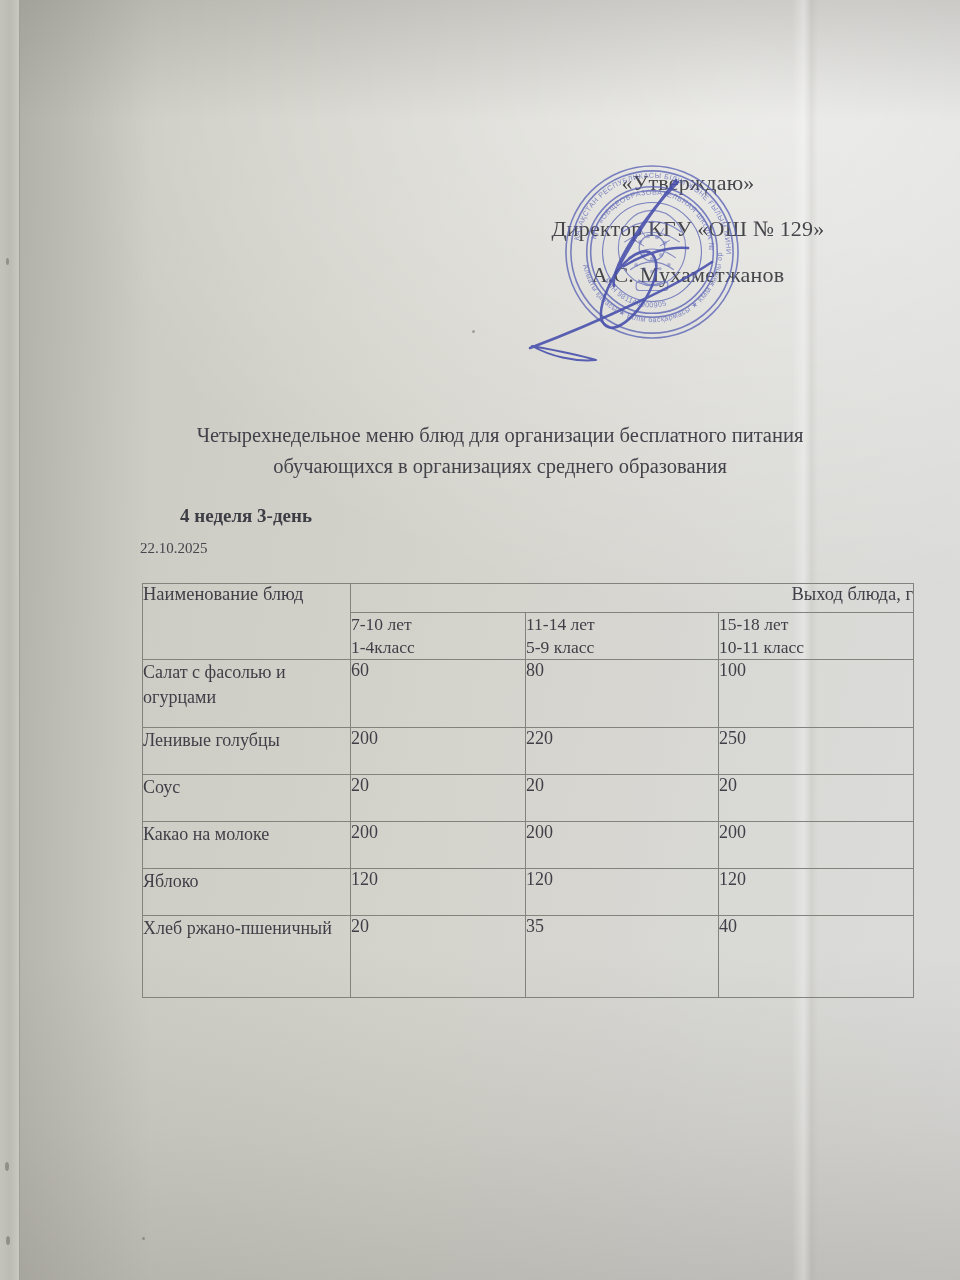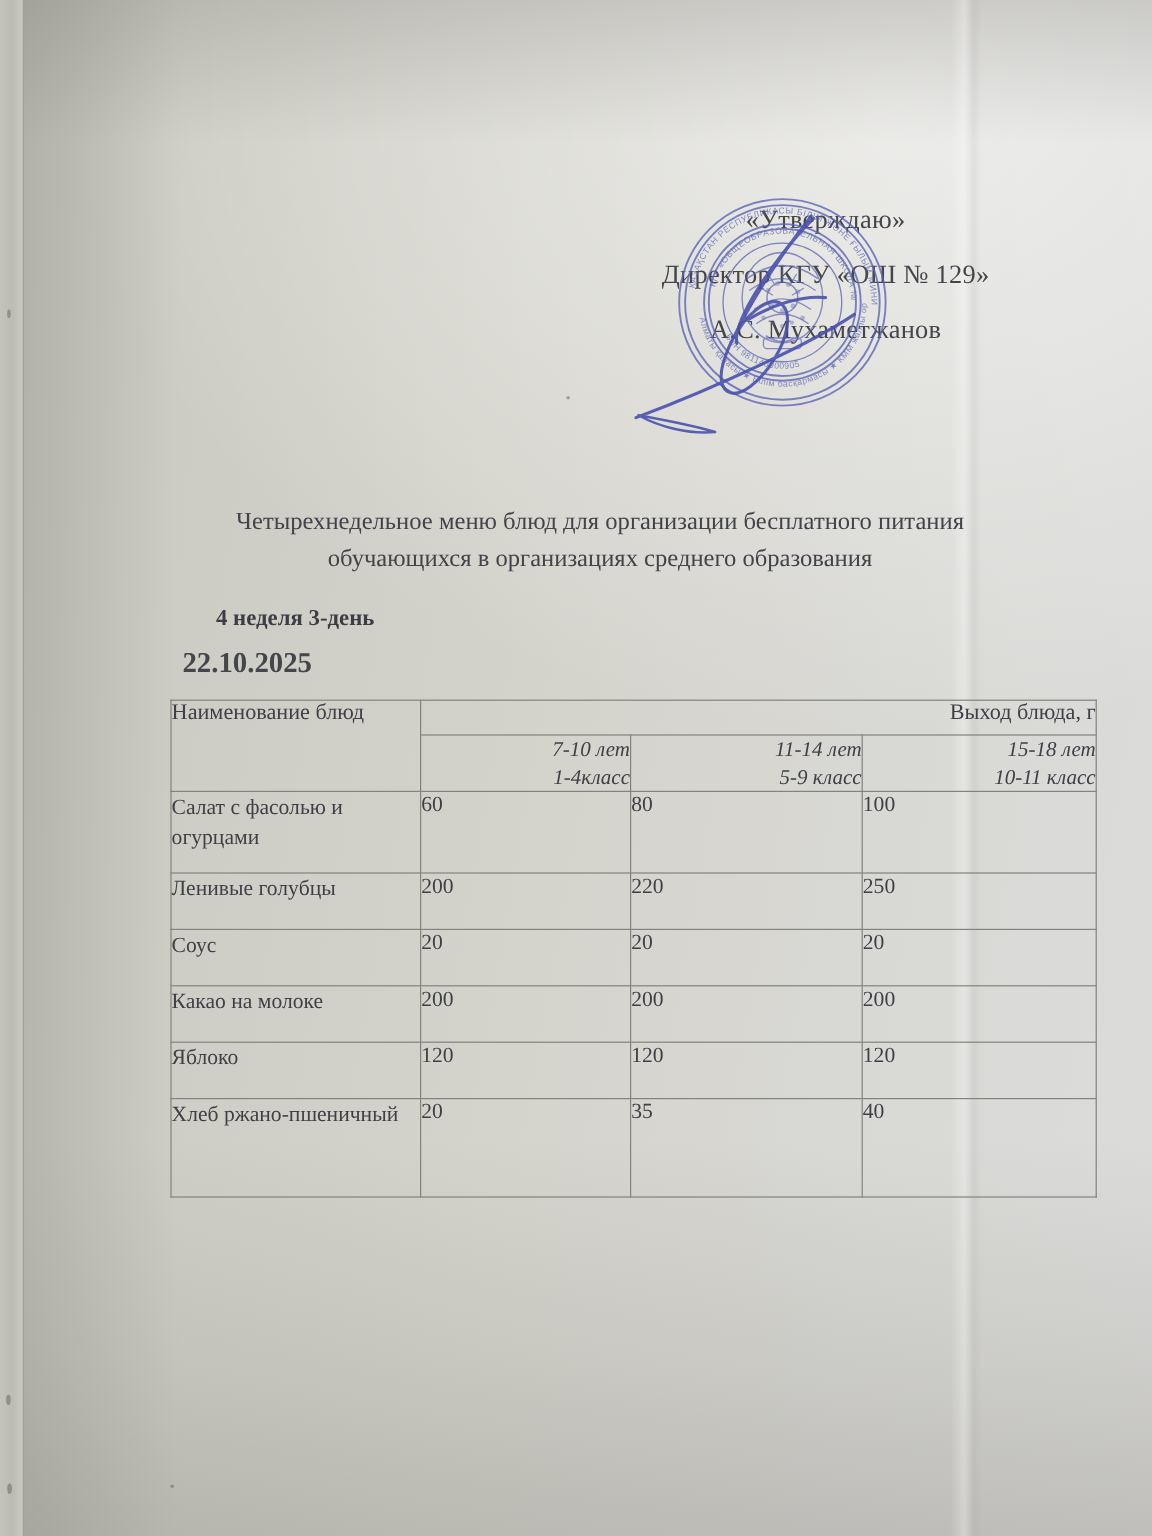--- a/index.html
+++ b/index.html
@@ -104,25 +104,24 @@
     position: absolute;
     left: 152px;
     top: 505px;
     font-size: 19px;
     font-weight: bold;
     color: #3d3d45;
     margin-left: 28px;
   }
   .doc-date {
     position: absolute;
-    left: 152px;
+    left: 140px;
     top: 540px;
-    font-size: 24px;
+    font-size: 15px;
     color: #45454c;
-    font-weight: bold;
   }
 
   
   .ghost-text {
     position: absolute;
     left: 330px;
     top: 492px;
     width: 440px;
     text-align: center;
     font-size: 19px;
@@ -166,25 +165,24 @@
     font-weight: bold;
     font-size: 18.5px;
     text-align: right;
     height: 28px;
     padding-top: 4px;
     vertical-align: top;
   }
   .th-age {
     font-weight: bold;
     font-size: 17.5px;
-    text-align: right;
+    text-align: left;
     line-height: 23px;
     padding: 5px 2px 6px;
     vertical-align: top;
-    font-style: italic;
   }
   .th-age .l2 { display: block; }
 
   .cell-name {
     text-align: left;
     padding: 6px 6px 6px 8px;
     line-height: 25px;
   }
   .cell-val {
     text-align: left;

